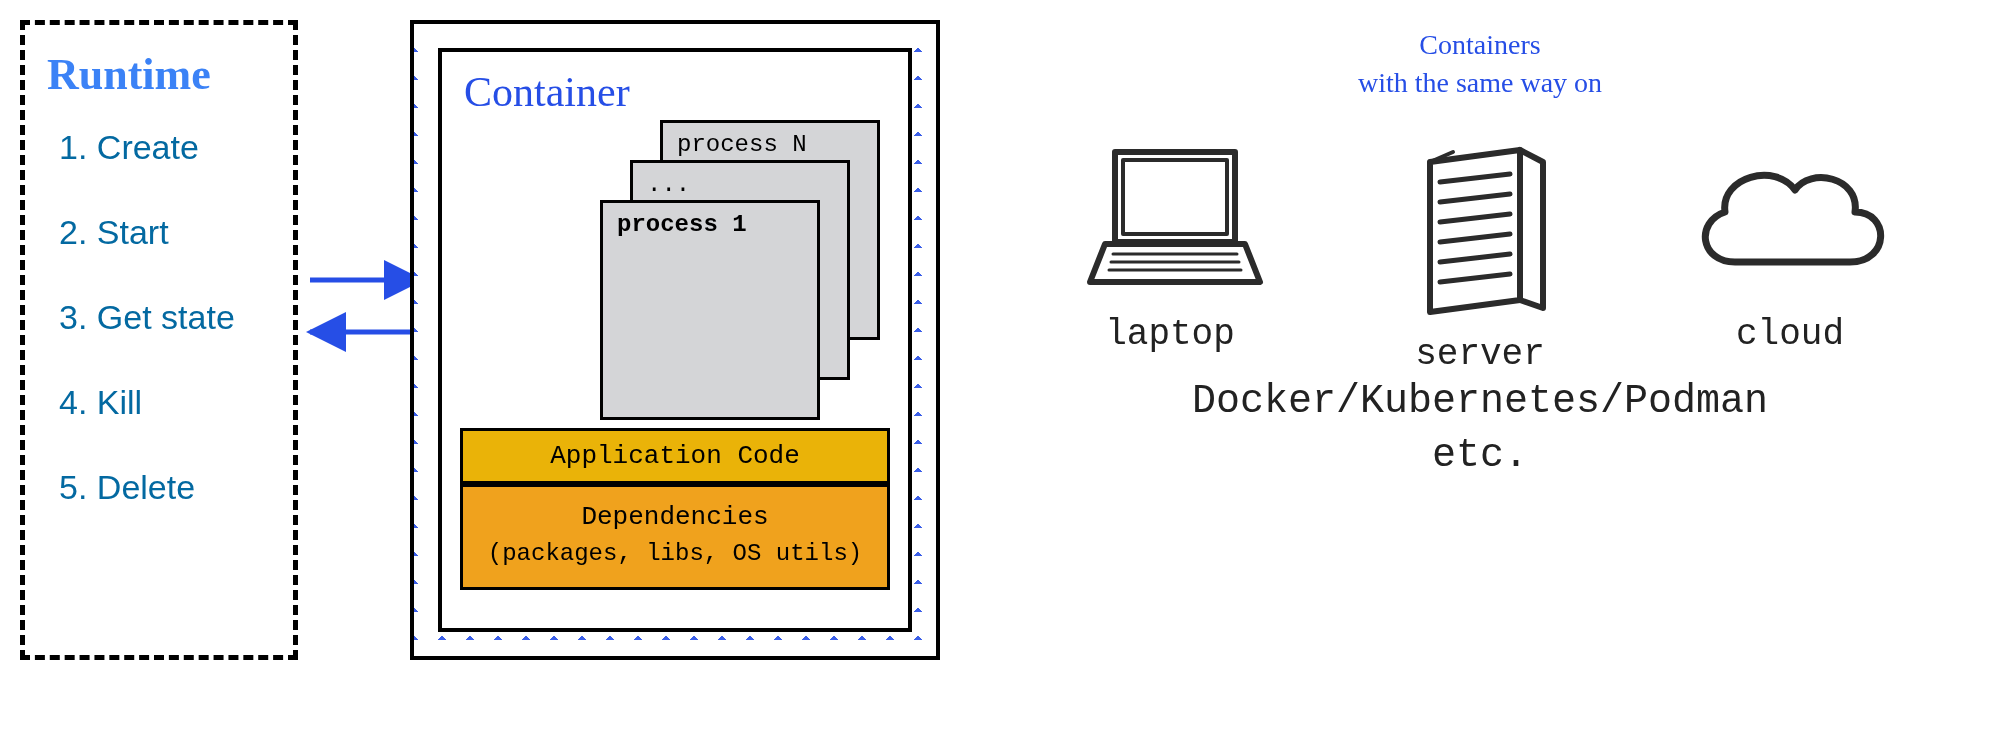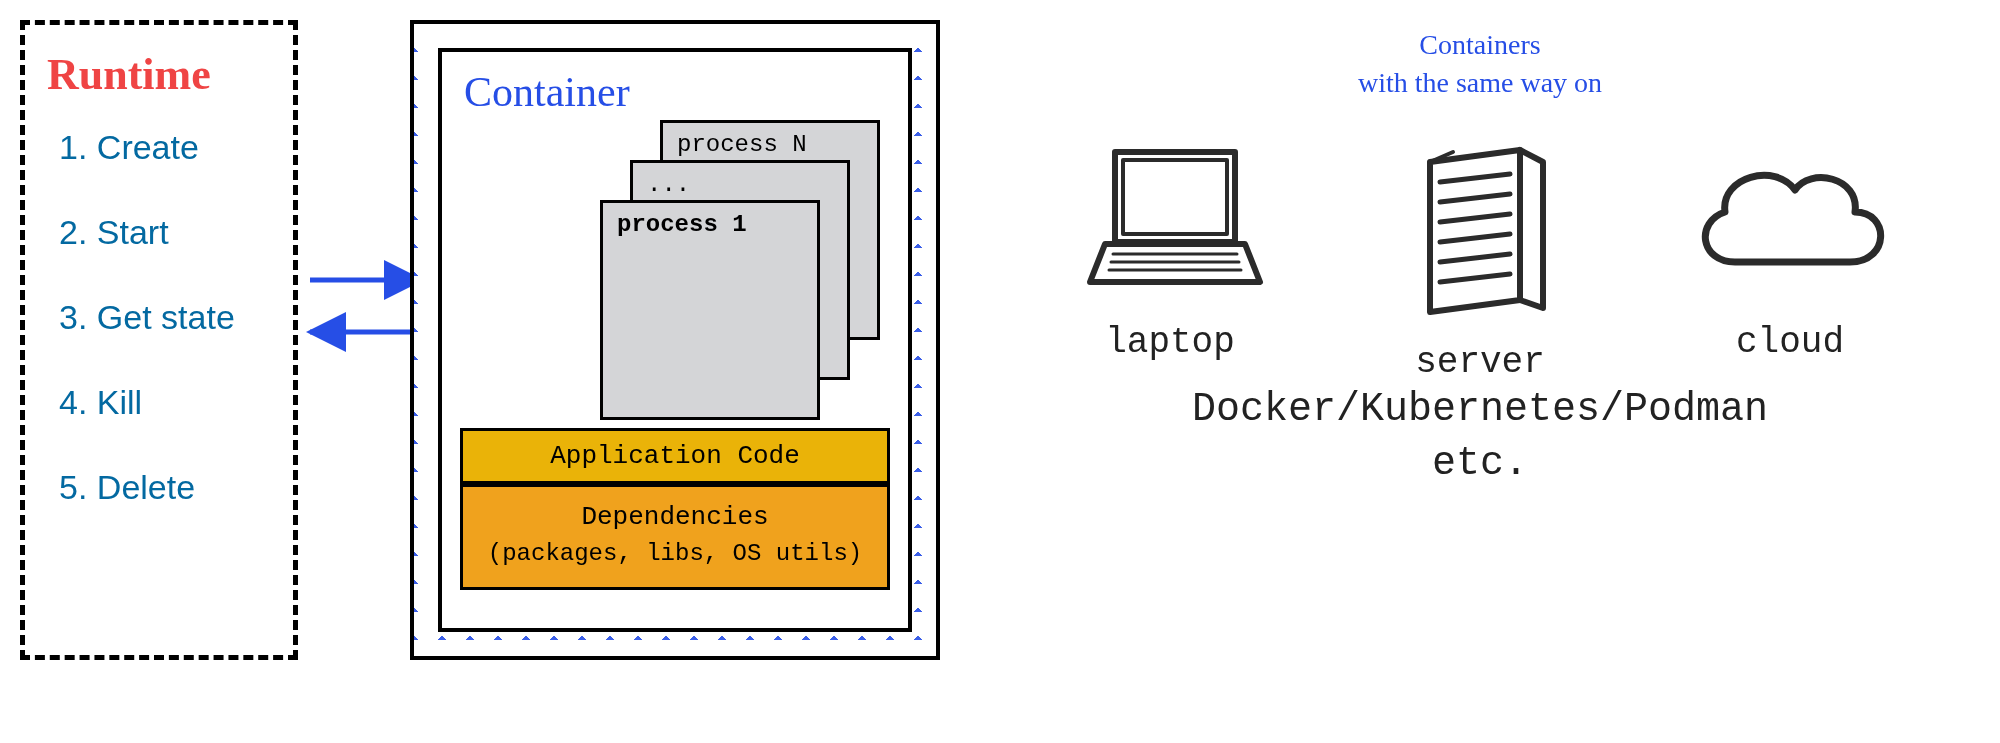--- a/index.html
+++ b/index.html
@@ -26,21 +26,21 @@
     width: 278px;
     height: 640px;
     border: 5px dashed #000;
     padding: 18px 22px;
     background: #fff;
   }
   .runtime-title {
     font-family: "Comic Sans MS", "Segoe Script", cursive;
     font-size: 44px;
     font-weight: bold;
-    color: #ef4444;
+    color: #3b82f6;
     margin: 6px 0 28px 0;
   }
   .runtime-list {
     list-style: none;
     padding: 0;
     margin: 0;
     counter-reset: item;
   }
   .runtime-list li {
     counter-increment: item;
@@ -165,21 +165,21 @@
     width: 250px;
     display: flex;
     flex-direction: column;
     align-items: center;
   }
   .env svg { display: block; }
   .env-label {
     font-family: "Courier New", monospace;
     font-size: 36px;
     color: #222;
-    margin-top: 20px;
+    margin-top: 12px;
   }
   .with {
     font-family: "Comic Sans MS", "Segoe Script", cursive;
     color: #264ee6;
     font-size: 38px;
     margin: 28px 0 6px 0;
   }
   .tools {
     font-family: "Courier New", monospace;
     font-size: 40px;

